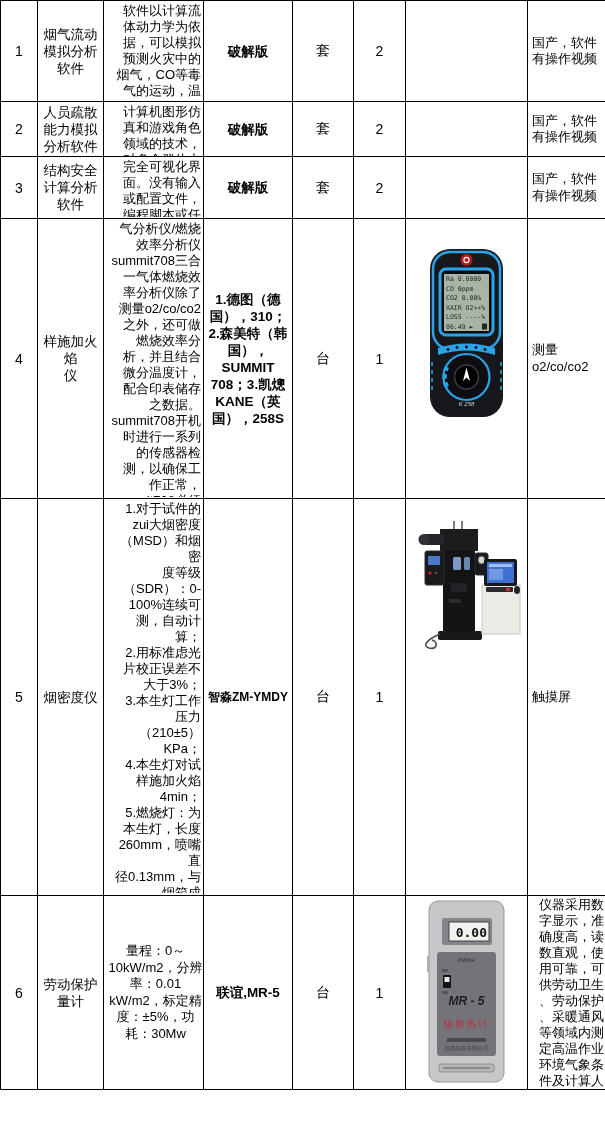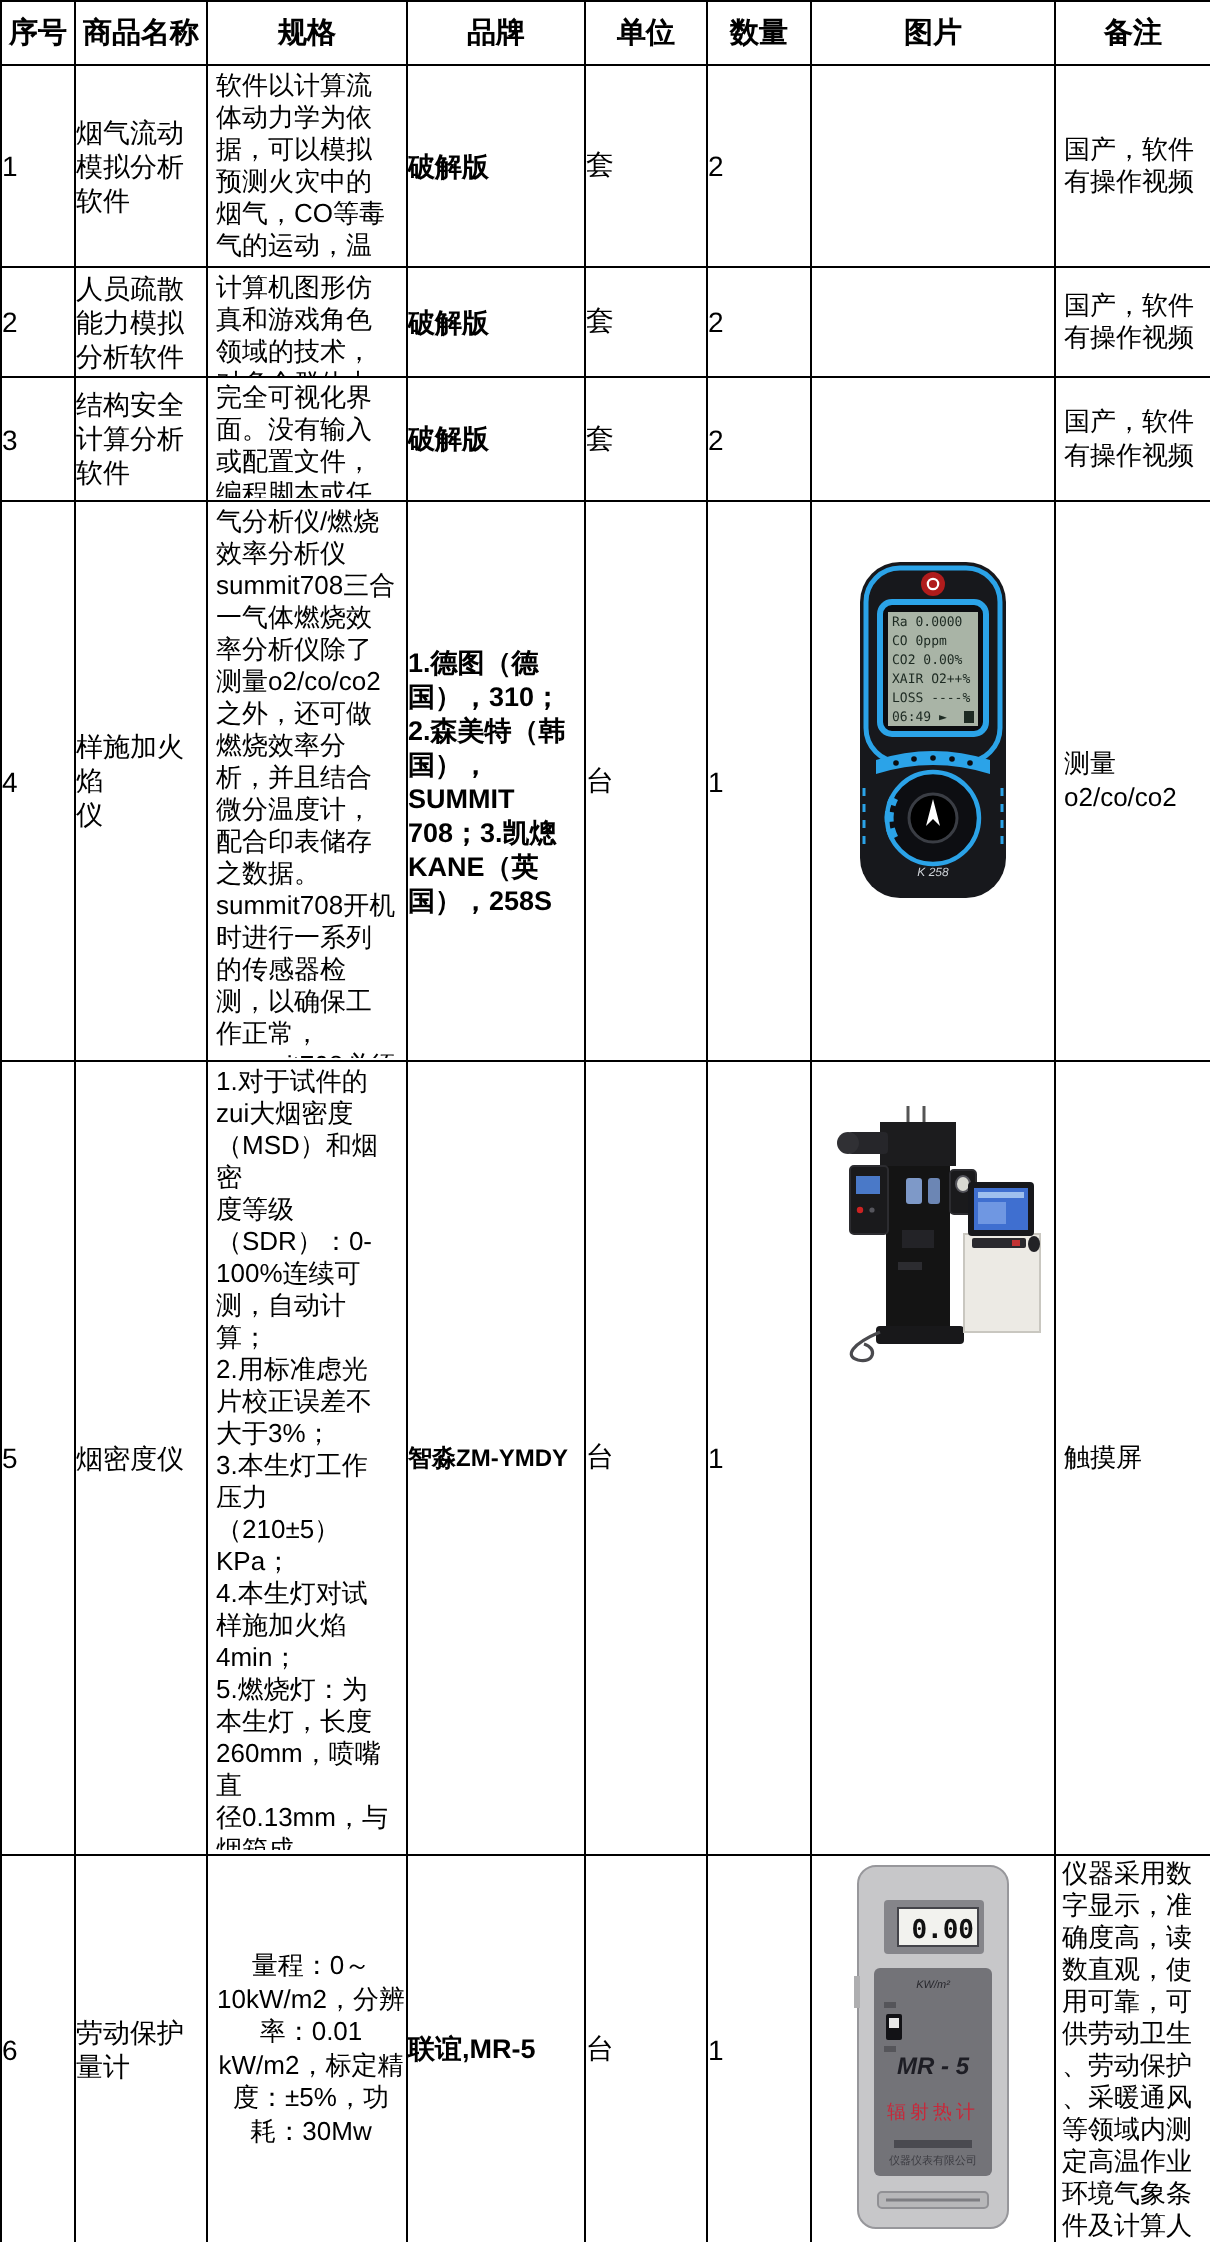--- a/index.html
+++ b/index.html
@@ -1,29 +1,29 @@
 <!DOCTYPE html>
 <html><head>
 <meta charset="utf-8">
 <style>
   html,body{margin:0;padding:0;background:#fff;}
   .sheet{width:605px;background:#fff;}
   table{border-collapse:collapse;table-layout:fixed;width:605px;color:#000;
         font-family:"Liberation Sans",sans-serif;}
   th,td{border:1px solid #000;padding:0;overflow:hidden;}
   th{font-size:14.5px;font-weight:bold;text-align:center;vertical-align:middle;}
-  td{font-size:14px;vertical-align:middle;}
+  td{font-size:14px;text-align:center;vertical-align:middle;}
   .pre{white-space:pre-line;}
   .name{font-size:13.5px;line-height:17px;}
   .brand{font-size:13.5px;line-height:17px;font-weight:bold;}
   .brand-sm{font-size:12px;}
   .spec{text-align:left;vertical-align:top;font-size:13px;line-height:16px;}
   .spec-mid{text-align:center;vertical-align:middle;font-size:13px;line-height:16.5px;}
   .spec-mid .pad, .remark .pad{padding-left:4px;display:block;}
-  .clip{overflow:hidden;padding:2px 2px 0 4px;}
+  .clip{overflow:hidden;padding:2px 2px 0 4px;text-align:right;}
   .h97{height:97px}.h52{height:52px}.h58{height:58px}.h276{height:276px}.h392{height:392px}.h190{height:190px}
   .remark{text-align:left;font-size:13px;line-height:16.5px;}
   .remark-top{text-align:left;vertical-align:top;font-size:13px;line-height:16px;}
   .remark-top .clip{padding:1px 1px 0 3px;}
   .imgcell{vertical-align:top;text-align:center;}
   .dev{display:inline-block;}
   svg text{font-family:"Liberation Sans",sans-serif;}
   svg .mono{font-family:"DejaVu Sans Mono",monospace;}
 </style>
 </head>
@@ -36,30 +36,20 @@
         <col style="width:66px">
         <col style="width:100px">
         <col style="width:89px">
     <col style="width:61px">
         <col style="width:52px">
         <col style="width:122px">
         <col style="width:78px">
   </colgroup>
 
   <tbody>
-        <tr style="height:32px">
-    <th>序号</th>
-    <th>商品名称</th>
-    <th>规格</th>
-    <th>品牌</th>
-    <th>单位</th>
-    <th>数量</th>
-    <th>图片</th>
-    <th>备注</th>
-  </tr>
 
   <tr style="height:101px">
     <td>1</td>
     <td class="name pre">烟气流动
 模拟分析
 软件</td>
     <td class="spec">
             <div class="clip h97"><span class="pre">软件以计算流
 体动力学为依
 据，可以模拟

